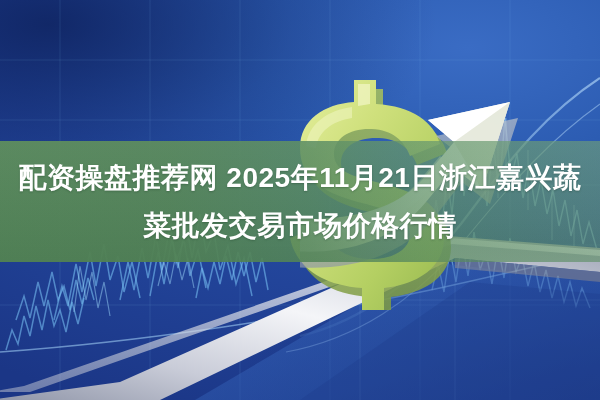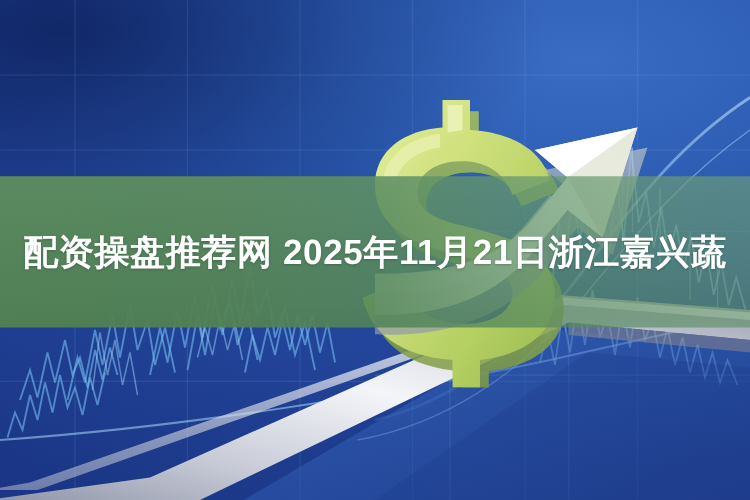--- a/index.html
+++ b/index.html
@@ -316,15 +316,16 @@
 
       <path d="M -20,172 C 34,176 88,168 120,130 L 140,106 L 150,114 L 126,142 C 92,182 32,188 -20,184 Z" fill="#ffffff" opacity="0.55"></path>
     </svg>
   </div>
 
   <div class="green-band"></div>
   <div class="green-band-tint"></div>
 
   <div class="headline">
     <div class="line">配资操盘推荐网 2025年11月21日浙江嘉兴蔬</div>
+    <div class="line">菜批发交易市场价格行情</div>
   </div>
 
 </div>
 
 </body></html>

